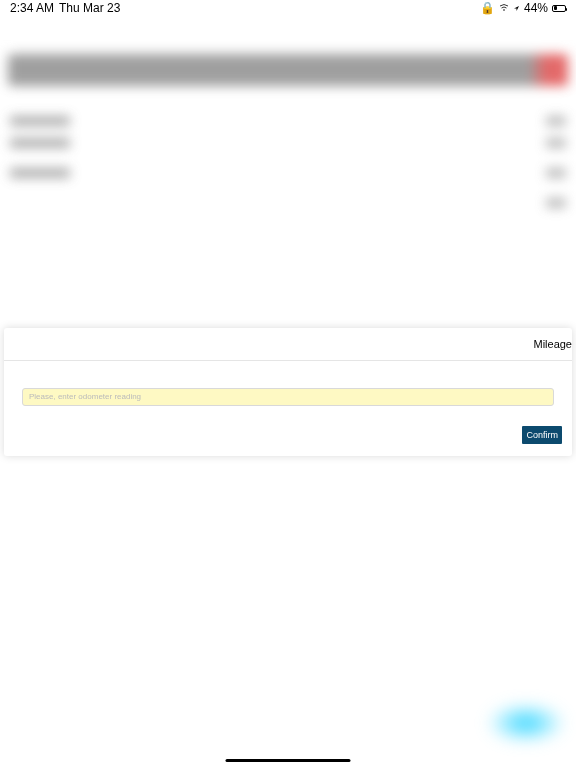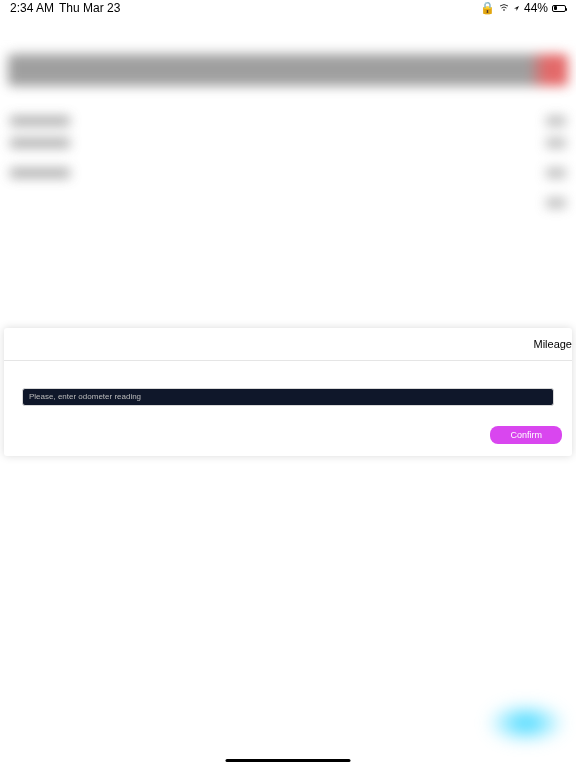--- a/index.html
+++ b/index.html
@@ -132,36 +132,36 @@
     }
     .modal-input {
       width: 100%;
       height: 18px;
       border: 1px solid #d9d9d9;
       border-radius: 3px;
       padding: 0 6px;
       font-size: 8px;
       color: #888;
       outline: none;
-      background: #0f172a;
+      background: #fef9c3;
     }
     .modal-input::placeholder {
       color: #bbb;
     }
     .modal-footer {
       display: flex;
       justify-content: flex-end;
       padding: 8px 10px 12px 10px;
     }
     .confirm-btn {
-      background: #d946ef;
+      background: #0c4a6e;
       color: #ffffff;
       border: none;
-      border-radius: 8px;
-      padding: 4px 20px;
+      border-radius: 1px;
+      padding: 4px 4px;
       font-size: 9px;
       font-weight: 400;
       cursor: pointer;
     }
     
     .help-blob {
       position: absolute;
       right: 10px;
       bottom: 25px;
       width: 80px;

